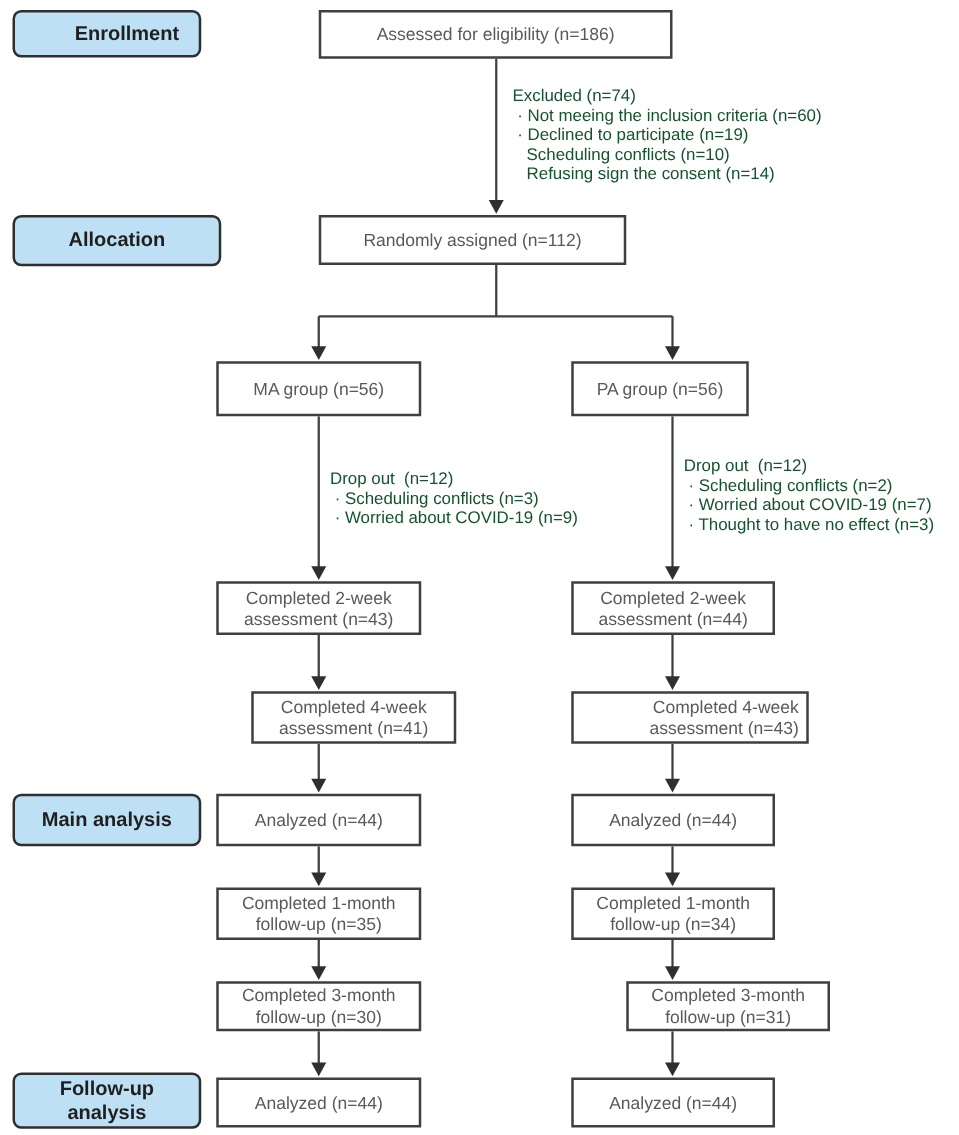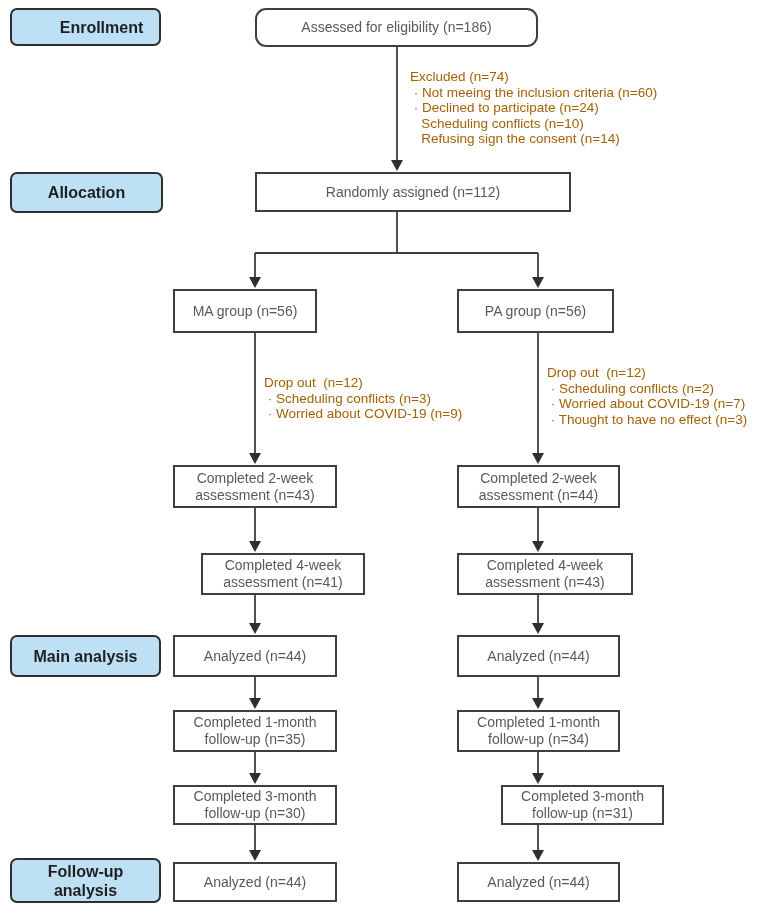--- a/index.html
+++ b/index.html
@@ -32,21 +32,21 @@
     text-align:center;
     font-size:14px;
     line-height:17px;
     color:#595959;
     padding:2px 6px;
   }
   .annotation{
     position:absolute;
     font-size:13.5px;
     line-height:15.5px;
-    color:#a16207;
+    color:#14532d;
   }
   .annotation div{white-space:pre;}
   #connectors{position:absolute;left:0;top:0;}
   #connectors line{stroke:#3f3f3f;stroke-width:1.8;}
   #connectors polygon{fill:#2f2f2f;}
 </style>
 </head>
 <body>
 
 <div id="canvas">
@@ -88,37 +88,37 @@
     <line x1="538" y1="752" x2="538" y2="774"></line>
     <polygon points="532,773 544,773 538,784"></polygon>
 
     <line x1="255" y1="825" x2="255" y2="851"></line>
     <polygon points="249,850 261,850 255,861"></polygon>
     <line x1="538" y1="825" x2="538" y2="851"></line>
     <polygon points="532,850 544,850 538,861"></polygon>
   </svg>
 
   <div class="stage-label" style="left:10px;top:8px;width:151px;height:38px;padding-left:32px;">Enrollment</div>
-  <div class="stage-label" style="left:10px;top:172px;width:153px;height:41px;">Allocation</div>
+  <div class="stage-label" style="left:10px;top:172px;width:167px;height:41px;">Allocation</div>
   <div class="stage-label" style="left:10px;top:858px;width:151px;height:45px;padding:0 28px;">Follow-up analysis</div>
   <div class="stage-label" style="left:10px;top:635px;width:151px;height:42px;">Main analysis</div>
 
-  <div class="flow-box" style="left:255px;top:8px;width:283px;height:39px;border-radius:11px;">Assessed for eligibility (n=186)</div>
-  <div class="flow-box" style="left:255px;top:172px;width:316px;height:40px;">Randomly assigned (n=112)</div>
+  <div class="flow-box" style="left:255px;top:8px;width:283px;height:39px;">Assessed for eligibility (n=186)</div>
+  <div class="flow-box" style="left:255px;top:172px;width:246px;height:40px;">Randomly assigned (n=112)</div>
 
   <div class="annotation" style="left:410px;top:69px;">
     <div>Excluded (n=74)</div>
     <div> · Not meeing the inclusion criteria (n=60)</div>
-    <div> · Declined to participate (n=24)</div>
+    <div> · Declined to participate (n=19)</div>
     <div>   Scheduling conflicts (n=10)</div>
     <div>   Refusing sign the consent (n=14)</div>
   </div>
 
-  <div class="flow-box" style="left:173px;top:289px;width:144px;height:44px;">MA group (n=56)</div>
-  <div class="flow-box" style="left:457px;top:289px;width:157px;height:44px;">PA group (n=56)</div>
+  <div class="flow-box" style="left:173px;top:289px;width:164px;height:44px;">MA group (n=56)</div>
+  <div class="flow-box" style="left:457px;top:289px;width:142px;height:44px;">PA group (n=56)</div>
 
   <div class="annotation" style="left:264px;top:375px;">
     <div>Drop out  (n=12)</div>
     <div> · Scheduling conflicts (n=3)</div>
     <div> · Worried about COVID-19 (n=9)</div>
   </div>
   <div class="annotation" style="left:547px;top:365px;">
     <div>Drop out  (n=12)</div>
     <div> · Scheduling conflicts (n=2)</div>
     <div> · Worried about COVID-19 (n=7)</div>
@@ -126,19 +126,19 @@
   </div>
 
   <div class="flow-box" style="left:173px;top:465px;width:164px;height:43px;">Completed 2-week assessment (n=43)</div>
   <div class="flow-box" style="left:173px;top:553px;width:164px;height:42px;margin-left:28px;">Completed 4-week assessment (n=41)</div>
   <div class="flow-box" style="left:173px;top:635px;width:164px;height:42px;">Analyzed (n=44)</div>
   <div class="flow-box" style="left:173px;top:710px;width:164px;height:42px;">Completed 1-month follow-up (n=35)</div>
   <div class="flow-box" style="left:173px;top:785px;width:164px;height:40px;">Completed 3-month follow-up (n=30)</div>
   <div class="flow-box" style="left:173px;top:862px;width:164px;height:40px;">Analyzed (n=44)</div>
 
   <div class="flow-box" style="left:457px;top:465px;width:163px;height:43px;">Completed 2-week assessment (n=44)</div>
-  <div class="flow-box" style="left:457px;top:553px;width:176px;height:42px;">Completed 4-week assessment (n=43)</div>
+  <div class="flow-box" style="left:457px;top:553px;width:190px;height:42px;text-align:right;">Completed 4-week assessment (n=43)</div>
   <div class="flow-box" style="left:457px;top:635px;width:163px;height:42px;">Analyzed (n=44)</div>
   <div class="flow-box" style="left:457px;top:710px;width:163px;height:42px;">Completed 1-month follow-up (n=34)</div>
   <div class="flow-box" style="left:457px;top:785px;width:163px;height:40px;margin-left:44px;">Completed 3-month follow-up (n=31)</div>
   <div class="flow-box" style="left:457px;top:862px;width:163px;height:40px;">Analyzed (n=44)</div>
 
 </div>
 
 </body></html>

